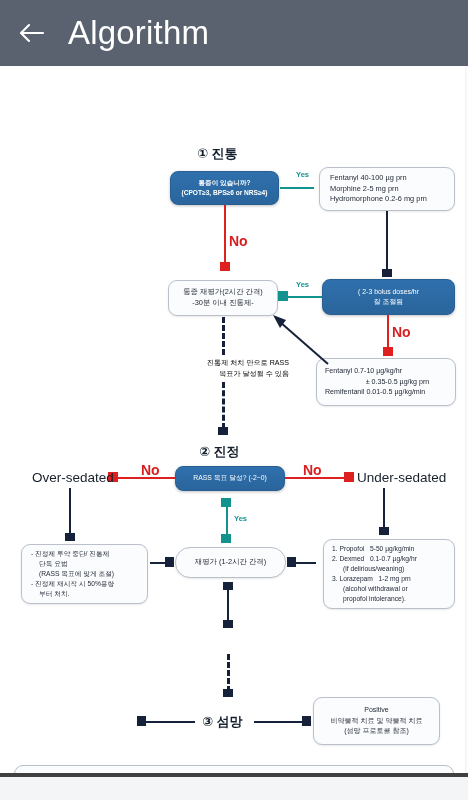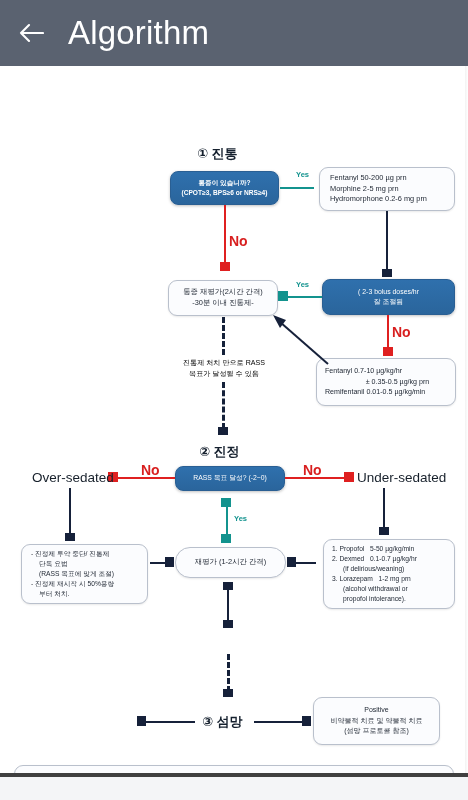--- a/index.html
+++ b/index.html
@@ -117,21 +117,21 @@
       <div class="tiny" style="font-size:6.6px;font-weight:700;">(CPOT≥3, BPS≥6 or NRS≥4)</div>
     </div>
   </div>
 
   <div class="yes" style="left:296px;top:104px;">Yes</div>
   <div class="ln h teal" style="left:280px;top:121px;width:34px;"></div>
   <div class="arw right teal" style="left:313px;top:116px;"></div>
 
   <div class="box" style="left:319px;top:101px;width:136px;height:44px;">
     <div class="inner" style="padding-left:10px;">
-      <div class="xsmall">Fentanyl  50-200 µg prn</div>
+      <div class="xsmall">Fentanyl  40-100 µg prn</div>
       <div class="xsmall">Morphine  2-5 mg prn</div>
       <div class="xsmall">Hydromorphone  0.2-6 mg prn</div>
     </div>
   </div>
 
   <div class="ln v red" style="left:224px;top:139px;height:60px;"></div>
   <div class="arw down red" style="left:220px;top:196px;"></div>
   <div class="no" style="left:229px;top:167px;">No</div>
 
   <div class="ln v blk" style="left:386px;top:145px;height:62px;"></div>
@@ -168,21 +168,21 @@
   </div>
 
   <div class="diag" style="left:316px;top:296px;width:0;"></div>
   <div class="diag" style="left:322px;top:300px;width:0;"></div>
   <svg style="position:absolute;left:270px;top:248px;width:60px;height:52px;">
     <path d="M58 50 L10 8" stroke="#16213a" stroke-width="2" fill="none"></path>
     <path d="M3 1 L16 6 L10 14 Z" fill="#16213a"></path>
   </svg>
 
   <div class="dash-v" style="left:222px;top:251px;height:38px;"></div>
-  <div style="position:absolute;left:159px;top:292px;width:130px;text-align:center;">
+  <div style="position:absolute;left:159px;top:292px;width:130px;text-align:right;">
     <div class="tiny" style="font-size:7.1px;">진통제 처치 만으로 RASS</div>
     <div class="tiny" style="font-size:7.1px;">목표가 달성될 수 있음</div>
   </div>
   <div class="dash-v" style="left:222px;top:316px;height:47px;"></div>
   <div class="arw down blk" style="left:218px;top:361px;"></div>
 
   <div class="section-title" style="left:199px;top:377px;">② 진정</div>
 
   <div class="bluebox" style="left:175px;top:400px;width:110px;height:25px;">
     <div class="tiny" style="font-size:6.8px;">RASS 목표 달성? (-2~0)</div>

